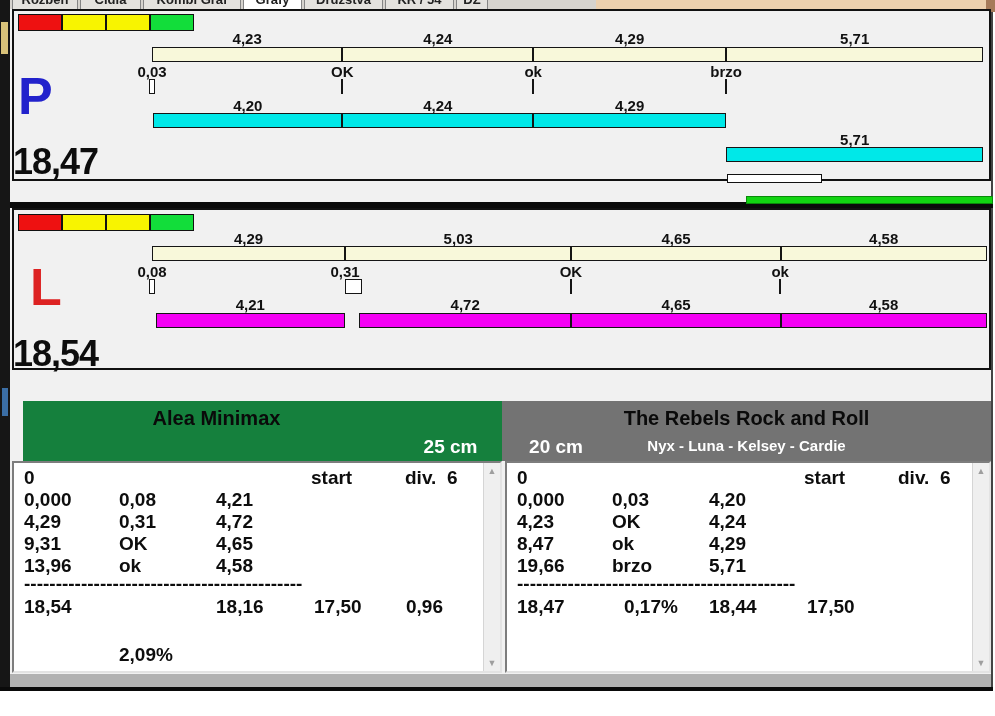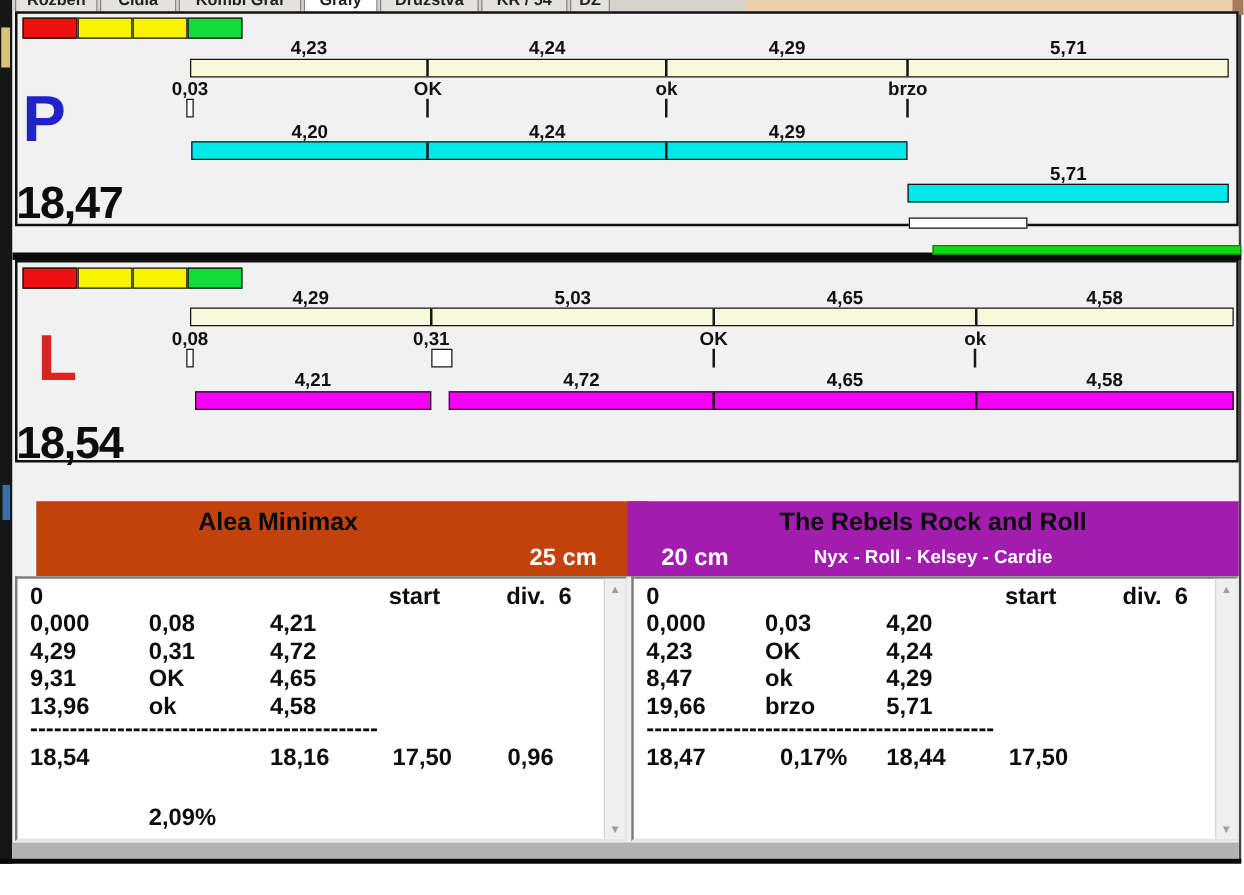--- a/index.html
+++ b/index.html
@@ -31,22 +31,22 @@
   
   .lbl{position:absolute;transform:translateX(-50%);white-space:nowrap;font-size:15px;font-weight:bold;color:#111;}
   .bar{position:absolute;height:15px;border:1px solid #151515;box-sizing:border-box;}
   .divider{position:absolute;top:0;bottom:0;width:2px;background:#151515;}
   .tick{width:2px;background:#151515;}
   .gate{width:4px;background:#fff;border:1px solid #151515;}
   .sqm{width:15px;height:13px;background:#fff;border:1px solid #151515;}
   .strip-cell{position:absolute;width:44px;height:17px;border:1px solid #111;box-sizing:border-box;}
   
   .team-hdr{position:absolute;top:401px;height:60px;}
-  #hdr-left{left:29px;width:490px;background:#c2410c;}
-  #hdr-right{left:502px;width:489px;background:#a21caf;}
+  #hdr-left{left:23px;width:490px;background:#15803d;}
+  #hdr-right{left:502px;width:489px;background:#737373;}
   .team-title{position:absolute;top:6px;font-size:20px;font-weight:bold;color:#0a0a0a;text-align:center;white-space:nowrap;}
   .team-sub{position:absolute;top:36px;font-size:15px;font-weight:bold;color:#ffffff;text-align:center;white-space:nowrap;}
   #title-left,#sub-left{left:0;width:387px;}
   #title-right,#sub-right{left:0;width:489px;}
   .datetime{position:absolute;left:399px;top:400px;width:211px;height:34px;background:#ffffff;
             font-size:22px;line-height:34px;text-align:center;color:#0a0a0a;white-space:nowrap;}
   .size-lbl{position:absolute;top:434px;height:26px;line-height:26px;text-align:center;
             font-size:19px;font-weight:bold;color:#ffffff;}
   #size-left{left:399px;width:103px;}
   #size-right{left:502px;width:108px;}
@@ -158,21 +158,21 @@
   <div class="lane-letter" id="letter-p">P</div>
   <div class="lane-total" id="total-p">18,47</div>
   <div class="lane-letter" id="letter-l">L</div>
   <div class="lane-total" id="total-l">18,54</div>
 
   <div class="team-hdr" id="hdr-left">
     <div class="team-title" id="title-left">Alea Minimax</div>
   </div>
   <div class="team-hdr" id="hdr-right">
     <div class="team-title" id="title-right">The Rebels Rock and Roll</div>
-    <div class="team-sub" id="sub-right">Nyx - Roll - Kelsey - Cardie</div>
+    <div class="team-sub" id="sub-right">Nyx - Luna - Kelsey - Cardie</div>
   </div>
 
   <div class="size-lbl" id="size-left">25 cm</div>
   <div class="size-lbl" id="size-right">20 cm</div>
 
   <div class="listbox" id="list-0">
       <div class="cell" style="left: 10px; top: 5px;">0</div>
       <div class="cell" style="left: 297px; top: 5px;">start</div>
       <div class="cell" style="left: 391px; top: 5px;">div.  6</div>
       <div class="cell" style="left: 10px; top: 27px;">0,000</div>

